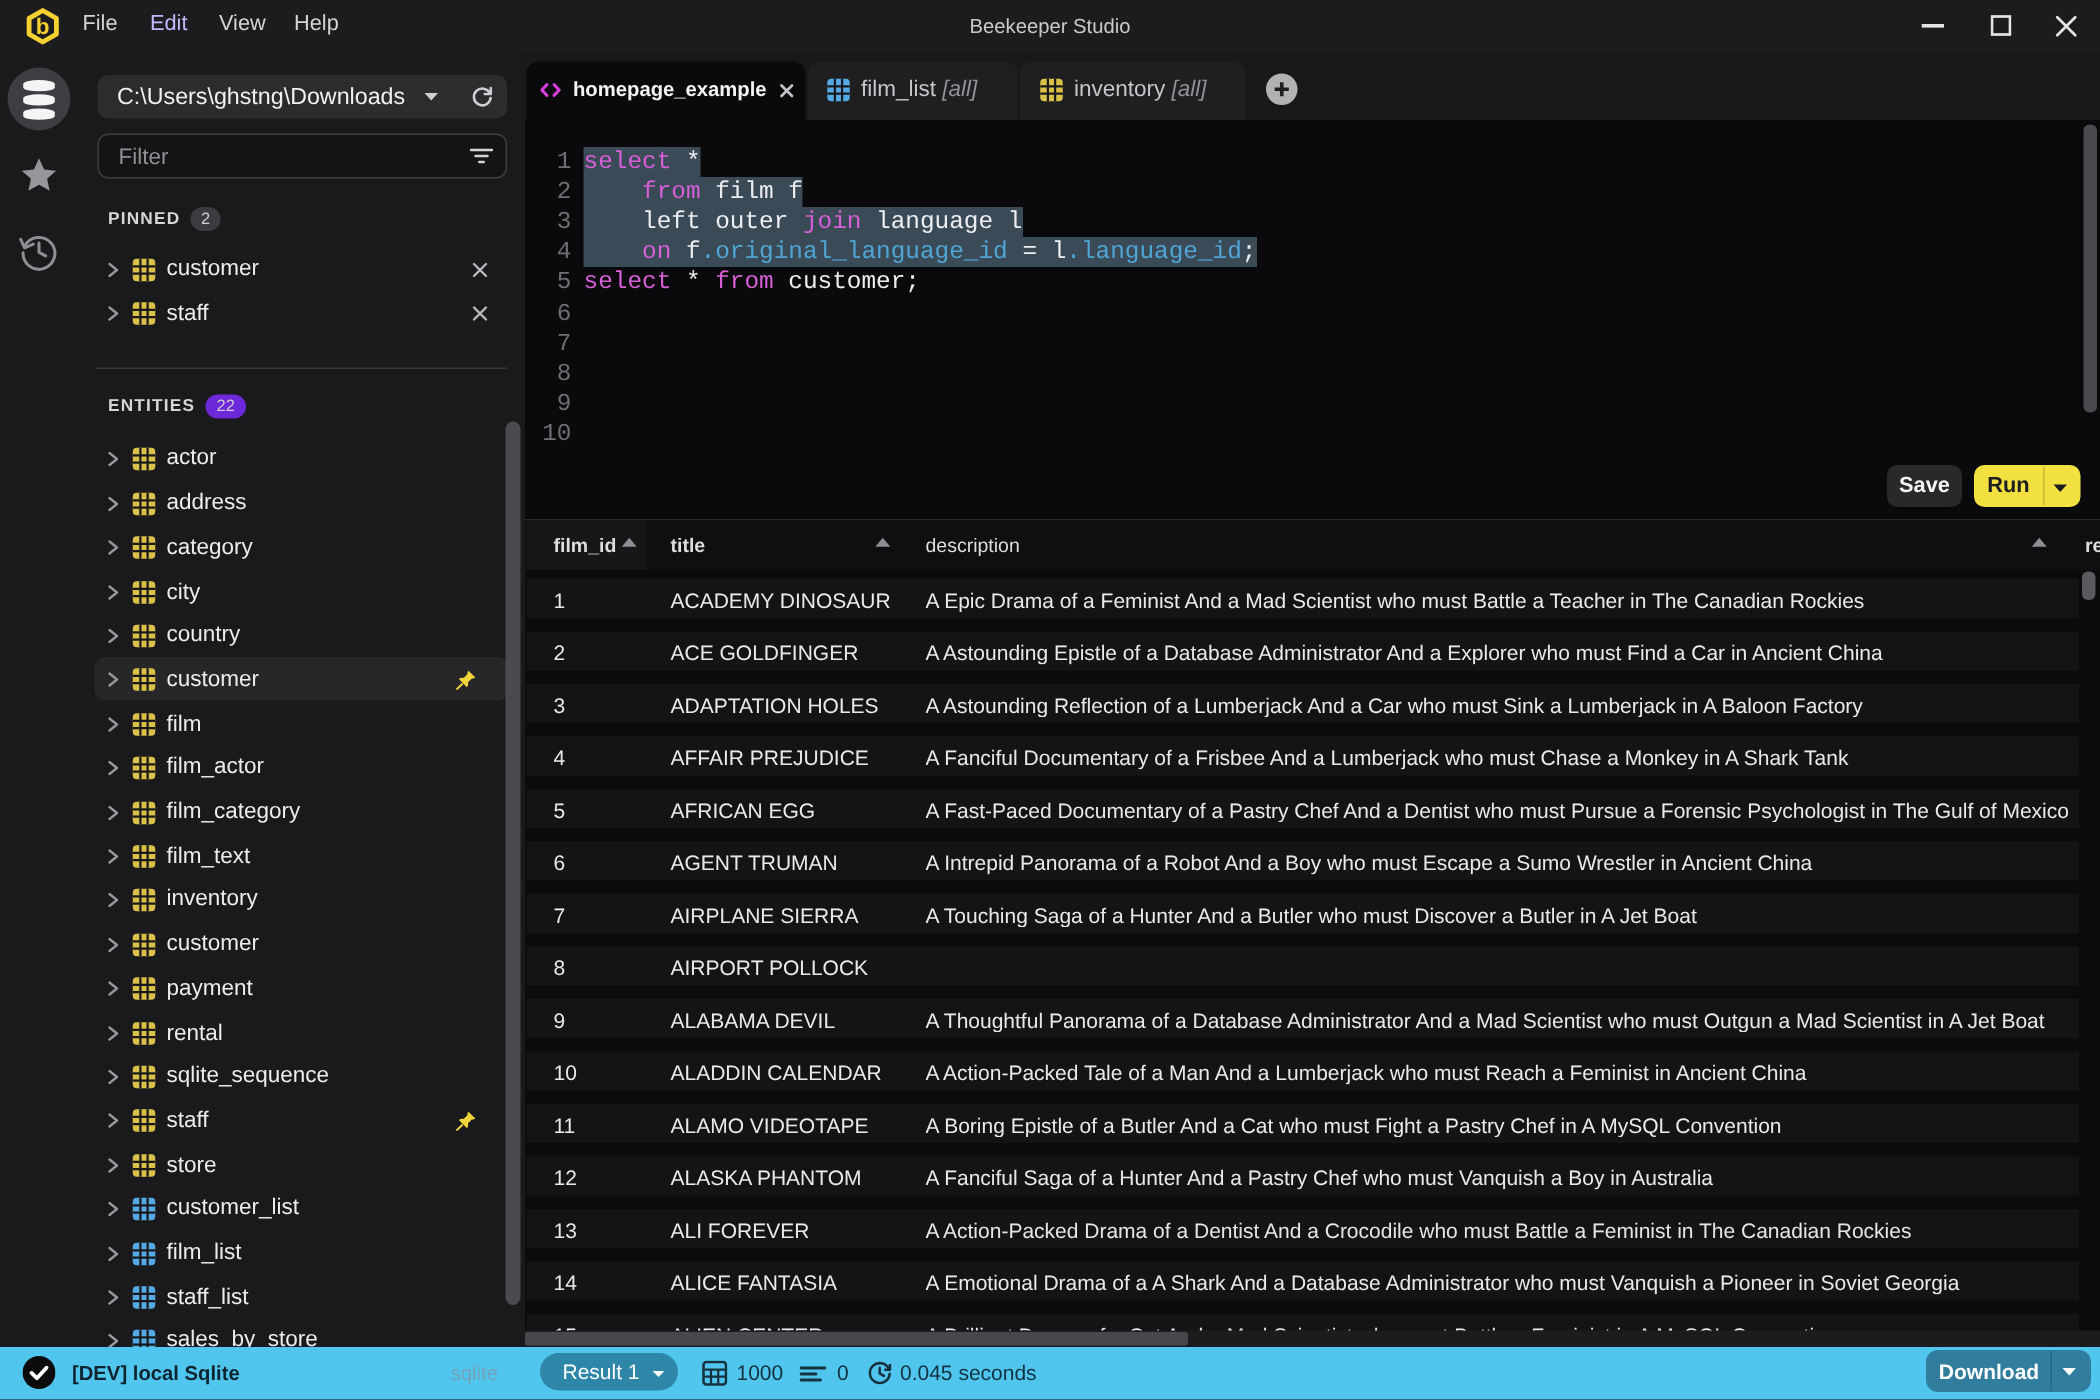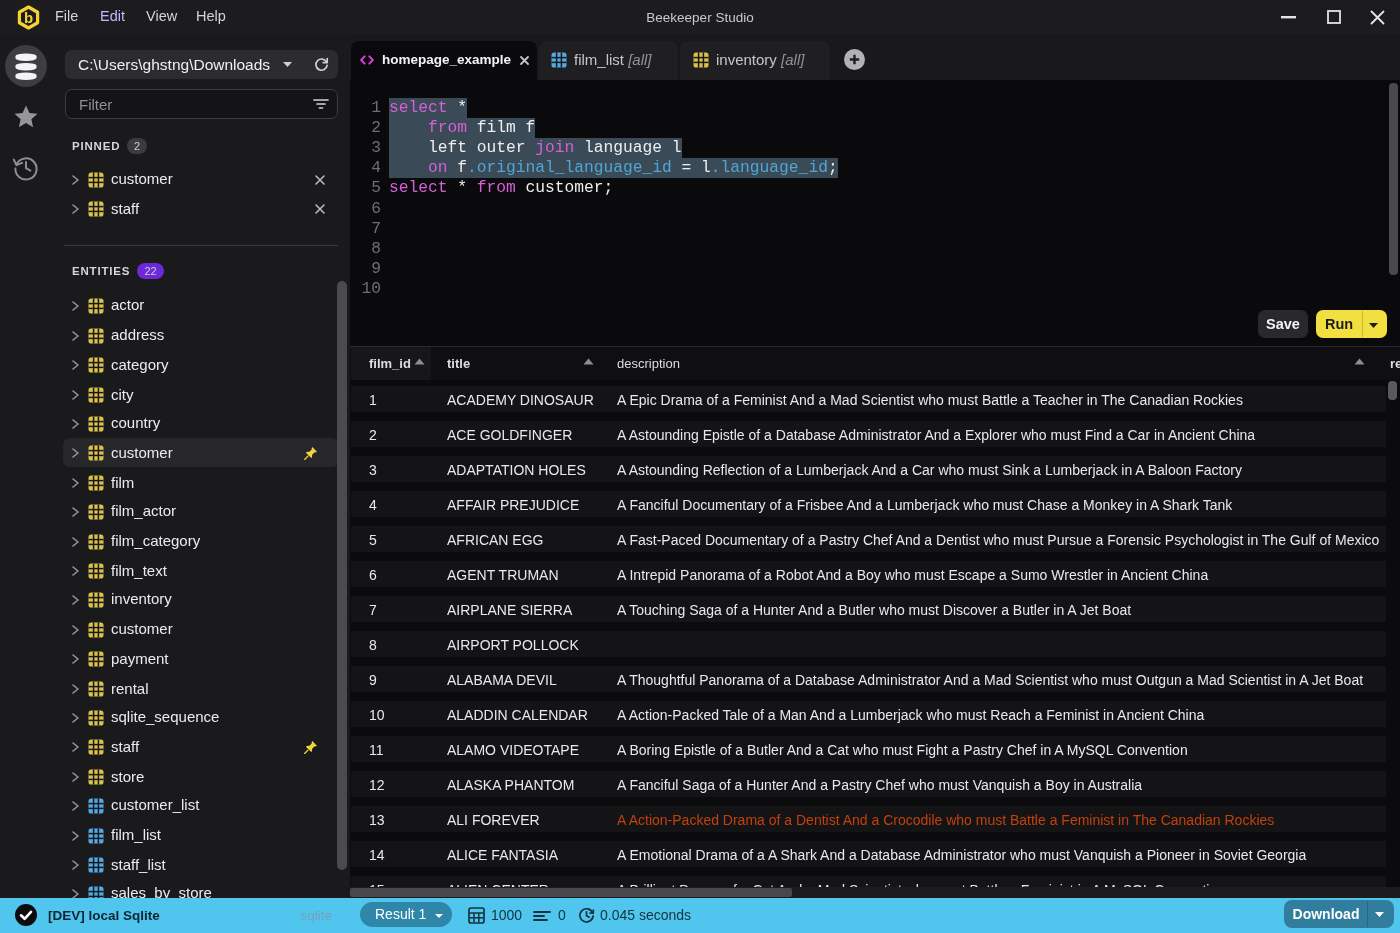--- a/index.html
+++ b/index.html
@@ -512,21 +512,21 @@
 <div class="a" style="left:369px;top:742px;font-size:14px;color:#e9e9eb">11</div>
 <div class="a" style="left:447px;top:742px;font-size:14px;color:#e9e9eb;white-space:nowrap">ALAMO VIDEOTAPE</div>
 <div class="a" style="left:617px;top:742px;width:769px;overflow:hidden;font-size:14px;color:#e9e9eb;white-space:nowrap">A Boring Epistle of a Butler And a Cat who must Fight a Pastry Chef in A MySQL Convention</div>
 <div class="a" style="left:351px;top:771px;width:1035px;height:26px;background:#141416"></div>
 <div class="a" style="left:369px;top:777px;font-size:14px;color:#e9e9eb">12</div>
 <div class="a" style="left:447px;top:777px;font-size:14px;color:#e9e9eb;white-space:nowrap">ALASKA PHANTOM</div>
 <div class="a" style="left:617px;top:777px;width:769px;overflow:hidden;font-size:14px;color:#e9e9eb;white-space:nowrap">A Fanciful Saga of a Hunter And a Pastry Chef who must Vanquish a Boy in Australia</div>
 <div class="a" style="left:351px;top:806px;width:1035px;height:26px;background:#141416"></div>
 <div class="a" style="left:369px;top:812px;font-size:14px;color:#e9e9eb">13</div>
 <div class="a" style="left:447px;top:812px;font-size:14px;color:#e9e9eb;white-space:nowrap">ALI FOREVER</div>
-<div class="a" style="left:617px;top:812px;width:769px;overflow:hidden;font-size:14px;color:#c2410c;white-space:nowrap">A Action-Packed Drama of a Dentist And a Crocodile who must Battle a Feminist in The Canadian Rockies</div>
+<div class="a" style="left:617px;top:812px;width:769px;overflow:hidden;font-size:14px;color:#e5e5e5;white-space:nowrap">A Action-Packed Drama of a Dentist And a Crocodile who must Battle a Feminist in The Canadian Rockies</div>
 <div class="a" style="left:351px;top:841px;width:1035px;height:26px;background:#141416"></div>
 <div class="a" style="left:369px;top:847px;font-size:14px;color:#e9e9eb">14</div>
 <div class="a" style="left:447px;top:847px;font-size:14px;color:#e9e9eb;white-space:nowrap">ALICE FANTASIA</div>
 <div class="a" style="left:617px;top:847px;width:769px;overflow:hidden;font-size:14px;color:#e9e9eb;white-space:nowrap">A Emotional Drama of a A Shark And a Database Administrator who must Vanquish a Pioneer in Soviet Georgia</div>
 <div class="a" style="left:351px;top:876px;width:1035px;height:26px;background:#141416"></div>
 <div class="a" style="left:369px;top:882px;font-size:14px;color:#e9e9eb">15</div>
 <div class="a" style="left:447px;top:882px;font-size:14px;color:#e9e9eb;white-space:nowrap">ALIEN CENTER</div>
 <div class="a" style="left:617px;top:882px;width:769px;overflow:hidden;font-size:14px;color:#e9e9eb;white-space:nowrap">A Brilliant Drama of a Cat And a Mad Scientist who must Battle a Feminist in A MySQL Convention</div>
 <div class="a" style="left:1388px;top:381px;width:9px;height:19px;border-radius:4px;background:#5a5a5e"></div>
 <div class="a" style="left:350px;top:887px;width:1050px;height:11px;background:#1c1c1f"></div>

